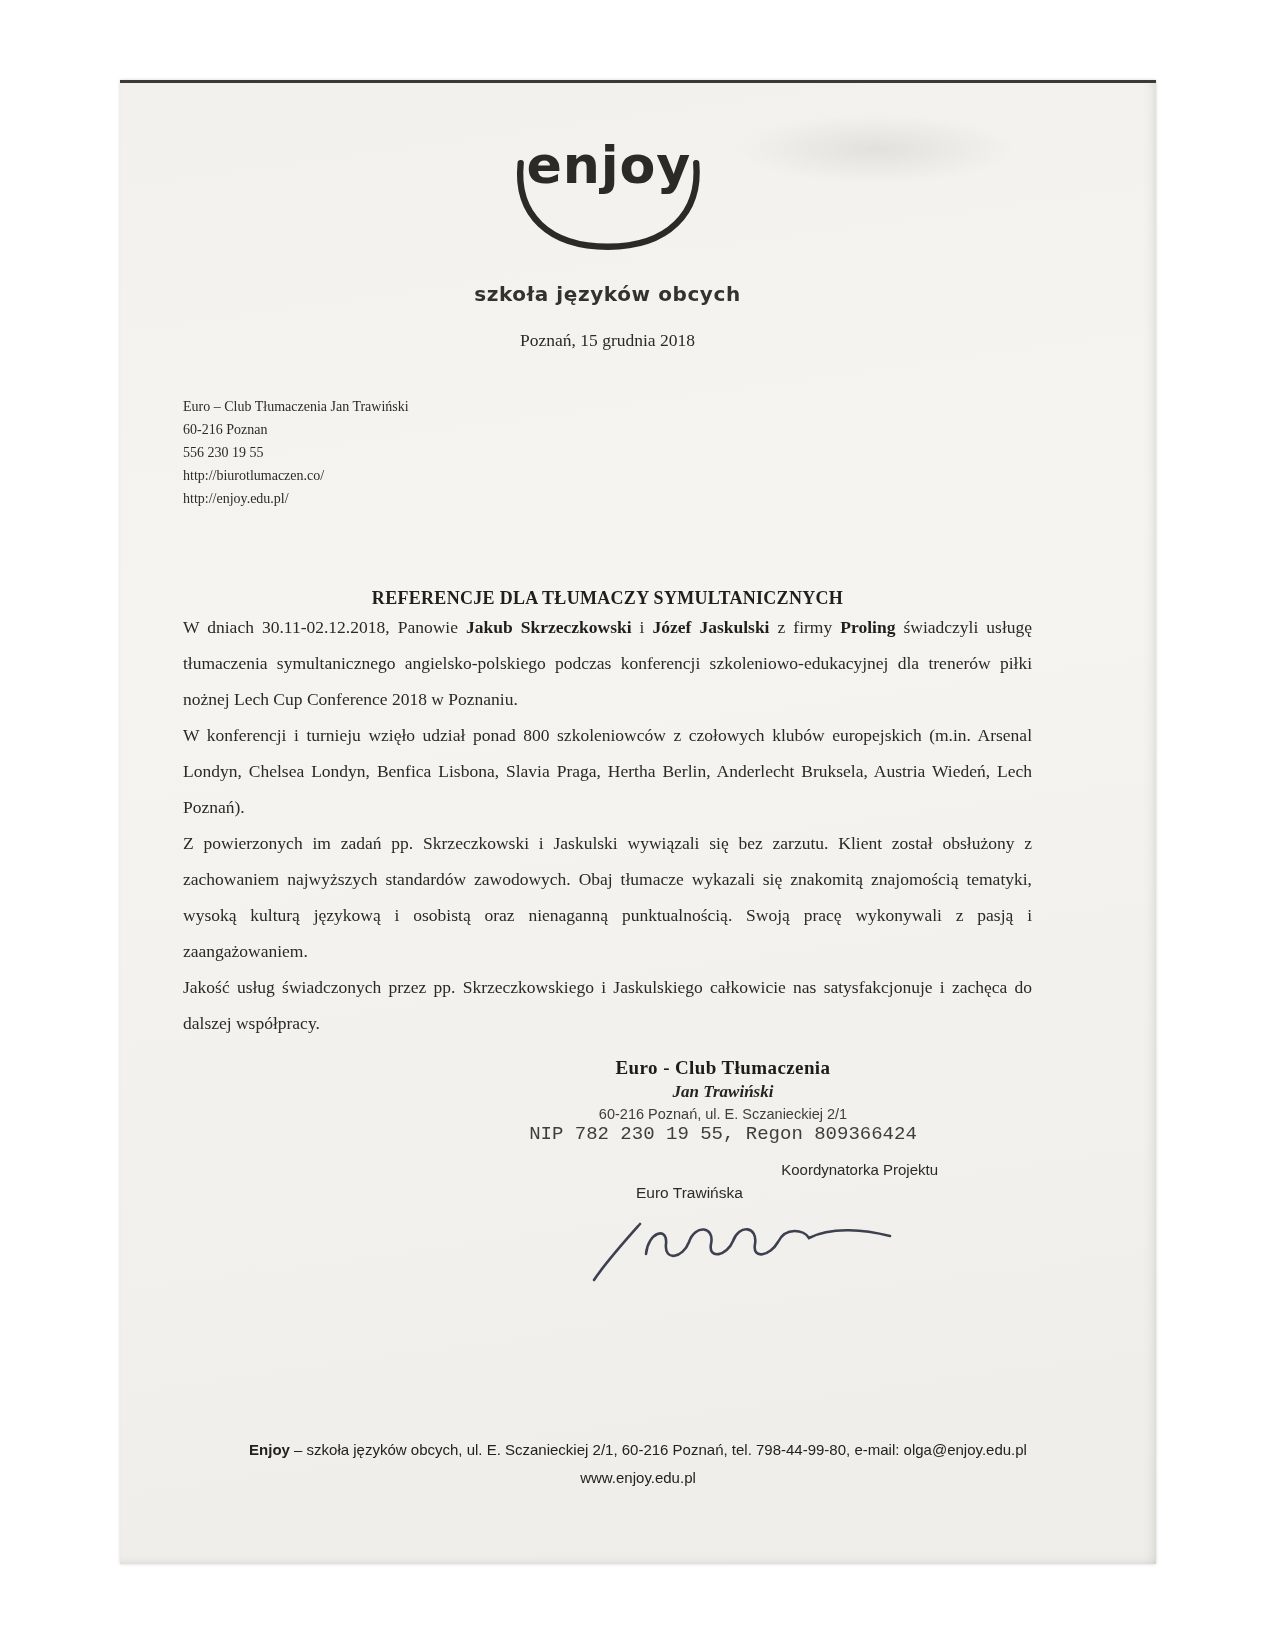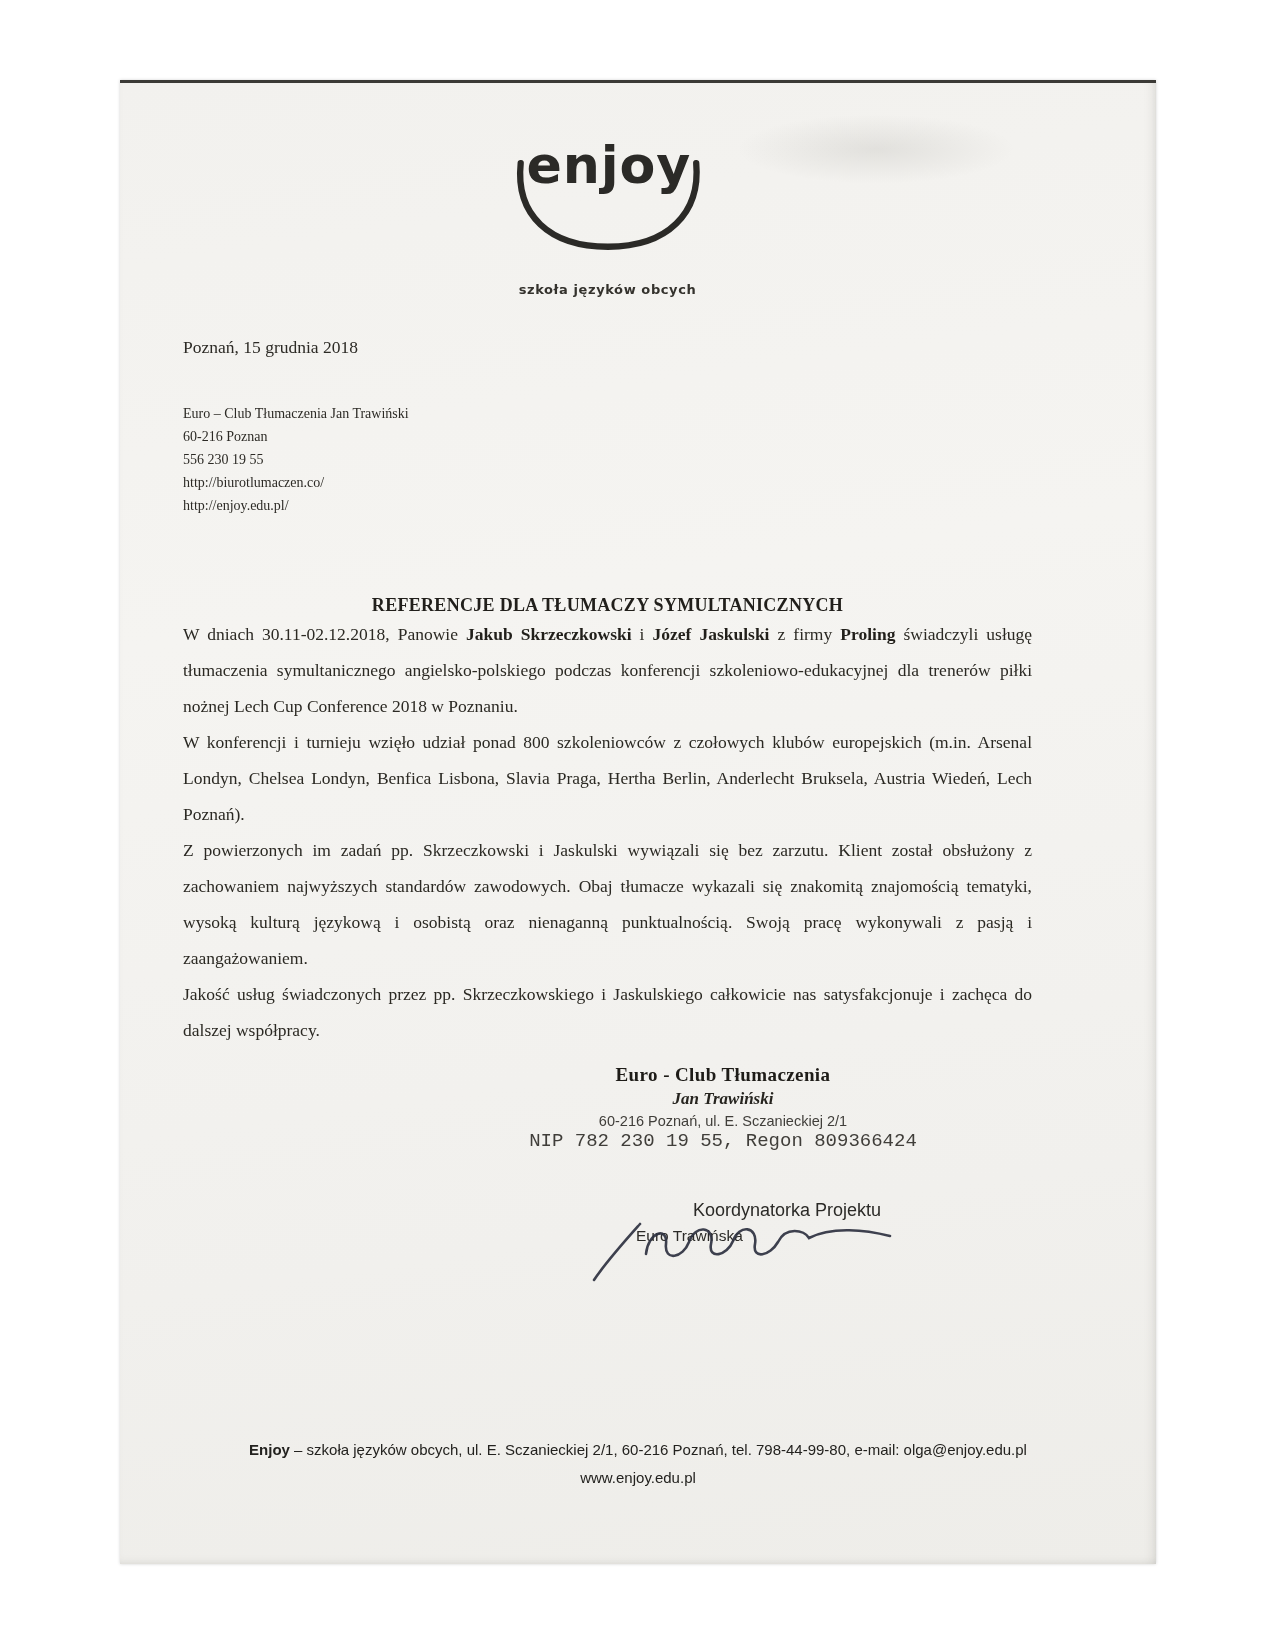--- a/index.html
+++ b/index.html
@@ -24,44 +24,44 @@
     background:radial-gradient(ellipse at center, rgba(120,118,110,0.14), rgba(120,118,110,0) 70%); }
   .content { position:relative; padding:0 124px 0 63px; }
 
   .logo-wrap { margin:0 auto; padding-top:56px; width:216px; text-align:center; }
   .logo-wrap svg { display:block; }
   .logo-text { font-family:"DejaVu Sans", sans-serif; font-weight:bold; fill:#2b2a27; letter-spacing:1px; }
   .smile { fill:none; stroke:#2b2a27; stroke-width:7; stroke-linecap:round; }
   .tagline {
     margin-top:10px; text-align:center;
     font-family:"DejaVu Sans", sans-serif; font-weight:bold;
-    font-size:13px; letter-spacing:0.6px; color:#34322d;
+    font-size:20px; letter-spacing:0.6px; color:#34322d;
   }
 
-  .dateline { margin-top:40px; text-align:left; font-size:17.5px; color:#2c2a25; }
+  .dateline { margin-top:24px; text-align:center; font-size:17.5px; color:#2c2a25; }
 
   .recipient { margin-top:44px; font-size:14px; line-height:23px; color:#2c2a25; }
 
   .title {
     margin:78px 0 0 0; text-align:center;
     font-size:18px; font-weight:bold; letter-spacing:0.3px; color:#211f1b;
   }
 
   p.para { font-size:17.5px; line-height:36px; text-align:justify; margin:0; color:#2b2923; }
   .p1 { margin-top:22px; }
   .p2, .p3, .p4 { margin-top:30px; }
   p.para b { color:#211f1a; }
 
   .signature { margin:16px 0 0 325px; width:430px; text-align:center; position:relative; }
   .stamp-company { font-size:19px; font-weight:bold; letter-spacing:0.4px; color:#1e1c18; }
   .stamp-owner { margin-top:3px; font-size:17px; font-style:italic; font-weight:bold; color:#26241f; }
   .stamp-address { margin-top:4px; font-family:"Liberation Sans", sans-serif; font-size:14.5px; color:#403e3a; }
   .stamp-ids { margin-top:1px; font-family:Liberation Mono, monospace; font-size:19px; color:#403e3a; }
-  .sig-role { margin-top:48px; text-align:center; padding-left:128px;
-    font-family:"Liberation Sans", sans-serif; font-size:18px; color:#2b2a27; }
+  .sig-role { margin-top:16px; text-align:right; padding-left:128px;
+    font-family:"Liberation Sans", sans-serif; font-size:15px; color:#2b2a27; }
   .sig-name { margin-top:6px; text-align:left; padding-left:128px;
     font-family:"Liberation Sans", sans-serif; font-size:15.5px; color:#2b2a27; }
 
   .scribble { position:absolute; left:468px; top:1112px; width:312px; height:92px; }
   .scribble path { fill:none; stroke:#2e3140; stroke-width:2.6; stroke-linecap:round; opacity:0.92; }
 
   .footer { position:absolute; left:0; right:0; top:1356px; text-align:center;
     font-family:"Liberation Sans", sans-serif; font-size:15px; color:#23221f; line-height:28px; }
   .footer b { font-weight:bold; }
 </style>

